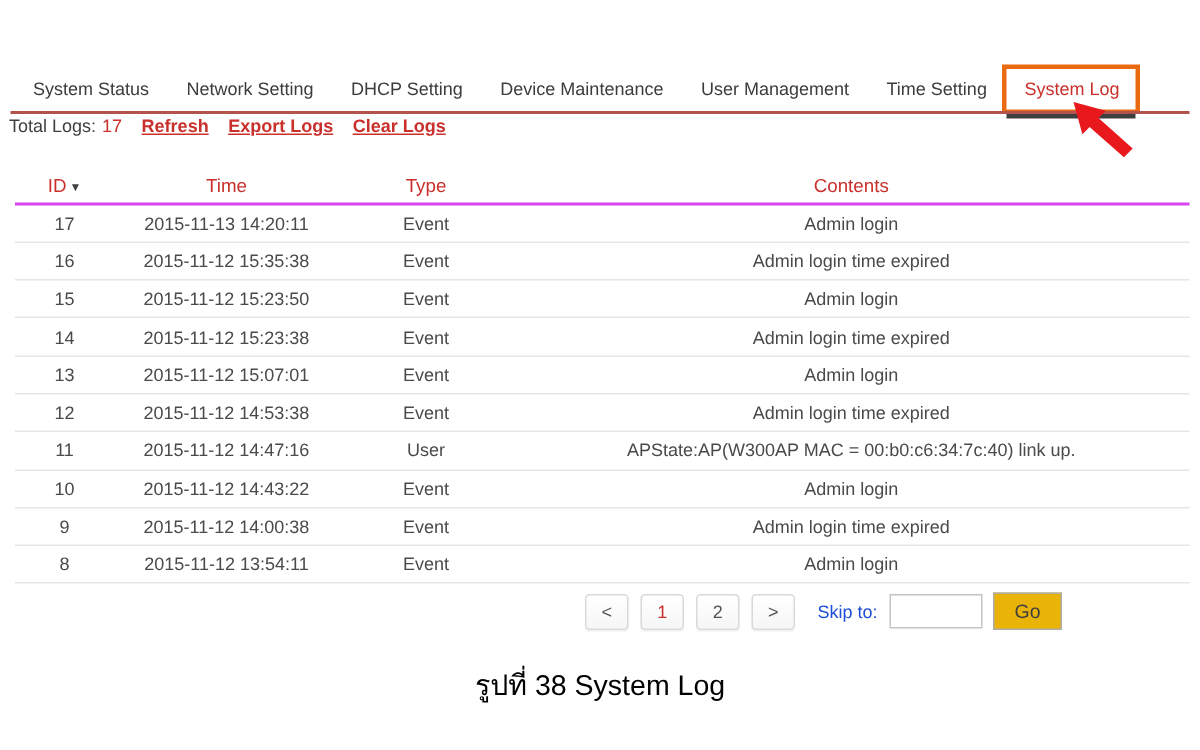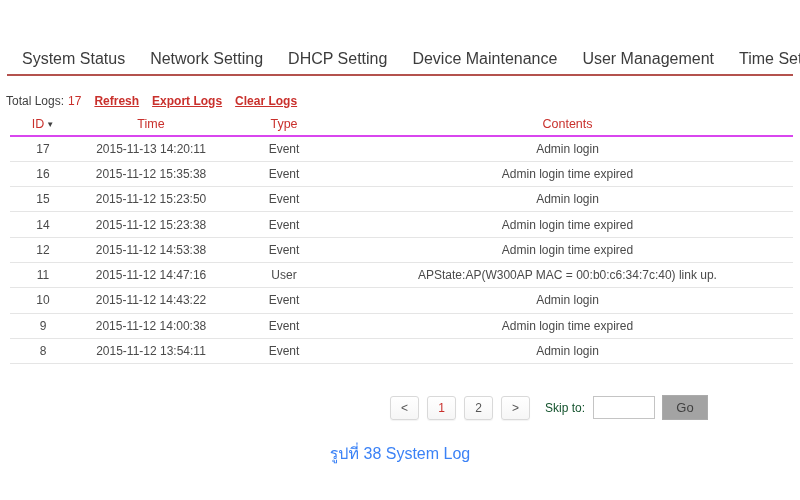--- a/index.html
+++ b/index.html
@@ -3,32 +3,32 @@
 <meta charset="utf-8">
 <style>
   * { margin:0; padding:0; box-sizing:border-box; }
   html,body { background:#fff; }
   body { font-family:"Liberation Sans","DejaVu Sans",sans-serif; }
   .screen { position:relative; width:800px; height:500px; background:#fff; overflow:hidden; }
 
   
   .tabbar { position:absolute; top:43px; left:0; width:100%; height:32px;
             display:flex; align-items:center; gap:25px; padding-left:22px; }
-  .tab { position:relative; font-size:16px; color:#3c3c3c; white-space:nowrap; cursor:default;text-align:center; }
+  .tab { position:relative; font-size:12px; color:#3c3c3c; white-space:nowrap; cursor:default;text-align:center; }
   .tab.active { color:#c9302c; }
   .tabline { position:absolute; top:74px; left:7px; width:786px; height:2px; background:#b4524e; }
   .tab .annotation-box { position:absolute; left:-15px; right:-14px; top:-9px; bottom:-10px;
                          border:3px solid #ea6a12; pointer-events:none; }
   .tab .active-underline { position:absolute; left:-12px; right:-11px; bottom:-13px; height:3px;
                            background:#3f3f3f; }
   .tab .cursor-arrow { position:absolute; left:32px; top:15px; pointer-events:none; z-index:5; }
 
   
-  .toolbar { position:absolute; top:88px; left:6px; width:788px; height:25px;
-             display:flex; align-items:center; font-size:12px; color:#3f3f3f; }
+  .toolbar { position:absolute; top:66px; left:6px; width:788px; height:25px;
+             display:flex; align-items:flex-end; font-size:12px; color:#3f3f3f; }
   .toolbar .total-num { color:#c9302c; margin-left:4px; }
   .toolbar a.loglink { color:#c9302c; text-decoration:underline; margin-left:13px; cursor:pointer;font-weight:bold; }
   .perpage-group { margin-left:auto; display:flex; align-items:center; gap:10px; }
   .perpage-label { color:#4a4a4a; }
   .perpage-select { width:54px; height:23px; border:1px solid #c9c9c9; border-radius:4px;
                     display:flex; align-items:center; justify-content:space-between;
                     padding:0 8px; color:#555; background:#fff; cursor:pointer; }
 
   
   table.logtable { position:absolute; top:112px; left:10px; width:783px;
@@ -41,28 +41,28 @@
   .sort-icon { font-size:8px; color:#3f3f3f; margin-left:2px; vertical-align:1px; }
 
   
   .pagination { position:absolute; top:395px; left:390px; display:flex; align-items:center;
                 gap:8px; font-size:12px; }
   .pages { display:flex; gap:8px; }
   .pg-btn { min-width:29px; height:24px; border:1px solid #d9d9d9; border-radius:3px;
             background:linear-gradient(#ffffff,#f6f6f6); color:#555; font-size:12px;
             font-family:inherit; cursor:pointer; box-shadow:0 1px 1px rgba(0,0,0,0.05); }
   .pg-btn.current { color:#c9302c; }
-  .skip-label { color:#14532d; margin-left:7px; }
+  .skip-label { color:#1d4ed8; margin-left:7px; }
   .skip-input { width:62px; height:23px; border:1px solid #c4c4c4; font-size:12px; padding:0 4px; }
-  .go-btn { width:46px; height:25px; border:1px solid #ababab; background:#a3a3a3; color:#3f3f3f;
+  .go-btn { width:46px; height:25px; border:1px solid #ababab; background:#eab308; color:#3f3f3f;
             font-size:13px; font-family:inherit; margin-left:-1px; cursor:pointer; }
 
   
   .caption { position:absolute; top:441px; left:0; width:100%; text-align:center;
-             font-size:16px; color:#3b82f6; }
+             font-size:19px; color:#000000; }
 </style>
 </head>
 <body>
 
 <div class="screen">
 
   <nav class="tabbar">
     <div class="tab">System Status</div>
     <div class="tab">Network Setting</div>
     <div class="tab">DHCP Setting</div>
@@ -128,20 +128,26 @@
           <td>Admin login</td>
         </tr>
 
         <tr>
           <td>14</td>
           <td>2015-11-12 15:23:38</td>
           <td>Event</td>
           <td>Admin login time expired</td>
         </tr>
 
+        <tr>
+          <td>13</td>
+          <td>2015-11-12 15:07:01</td>
+          <td>Event</td>
+          <td>Admin login</td>
+        </tr>
 
         <tr>
           <td>12</td>
           <td>2015-11-12 14:53:38</td>
           <td>Event</td>
           <td>Admin login time expired</td>
         </tr>
 
         <tr>
           <td>11</td>

